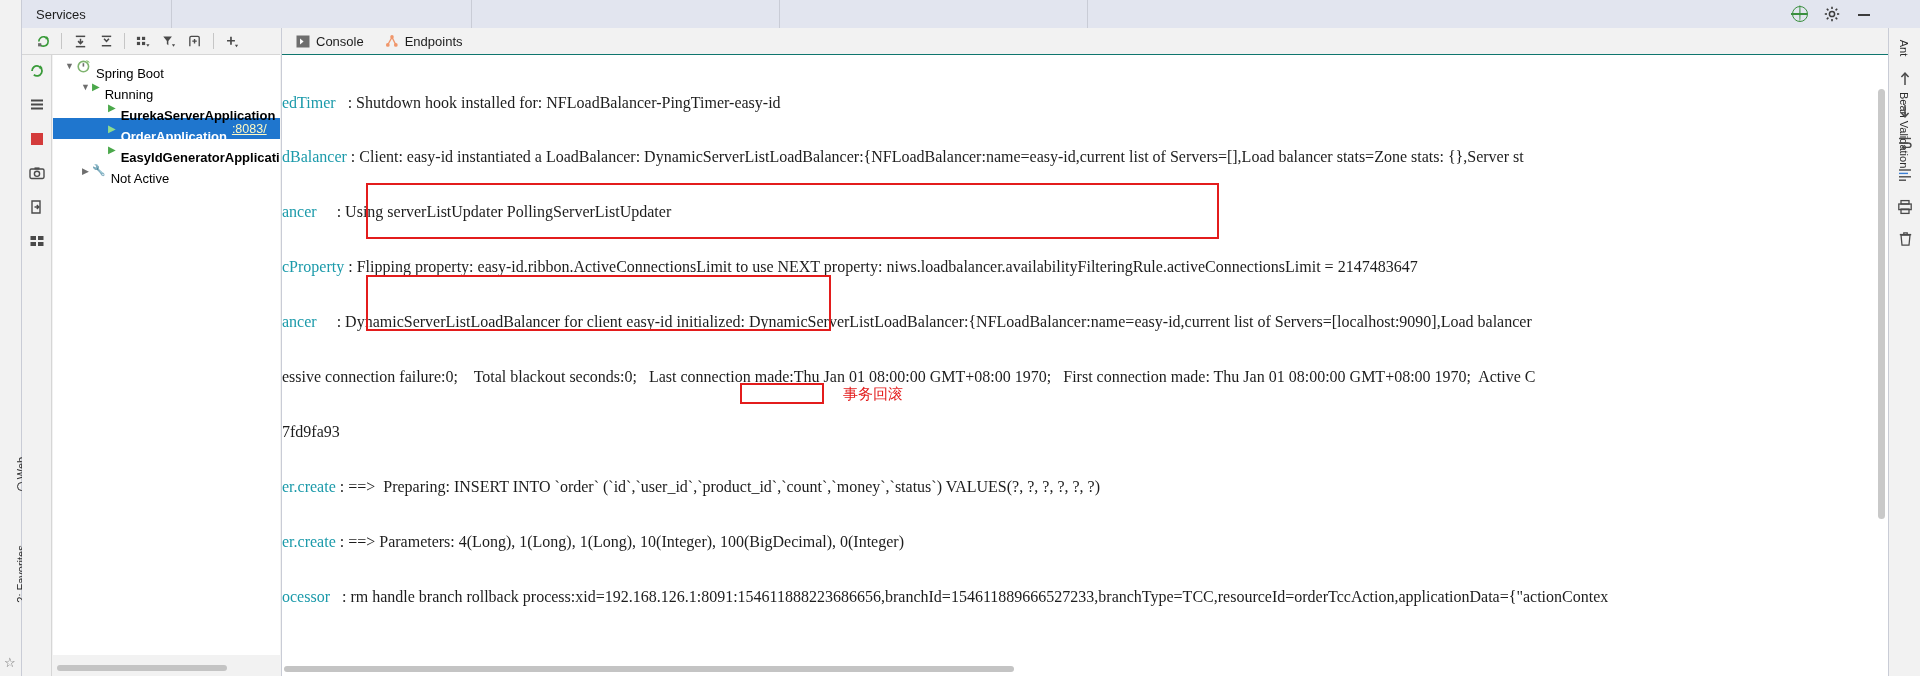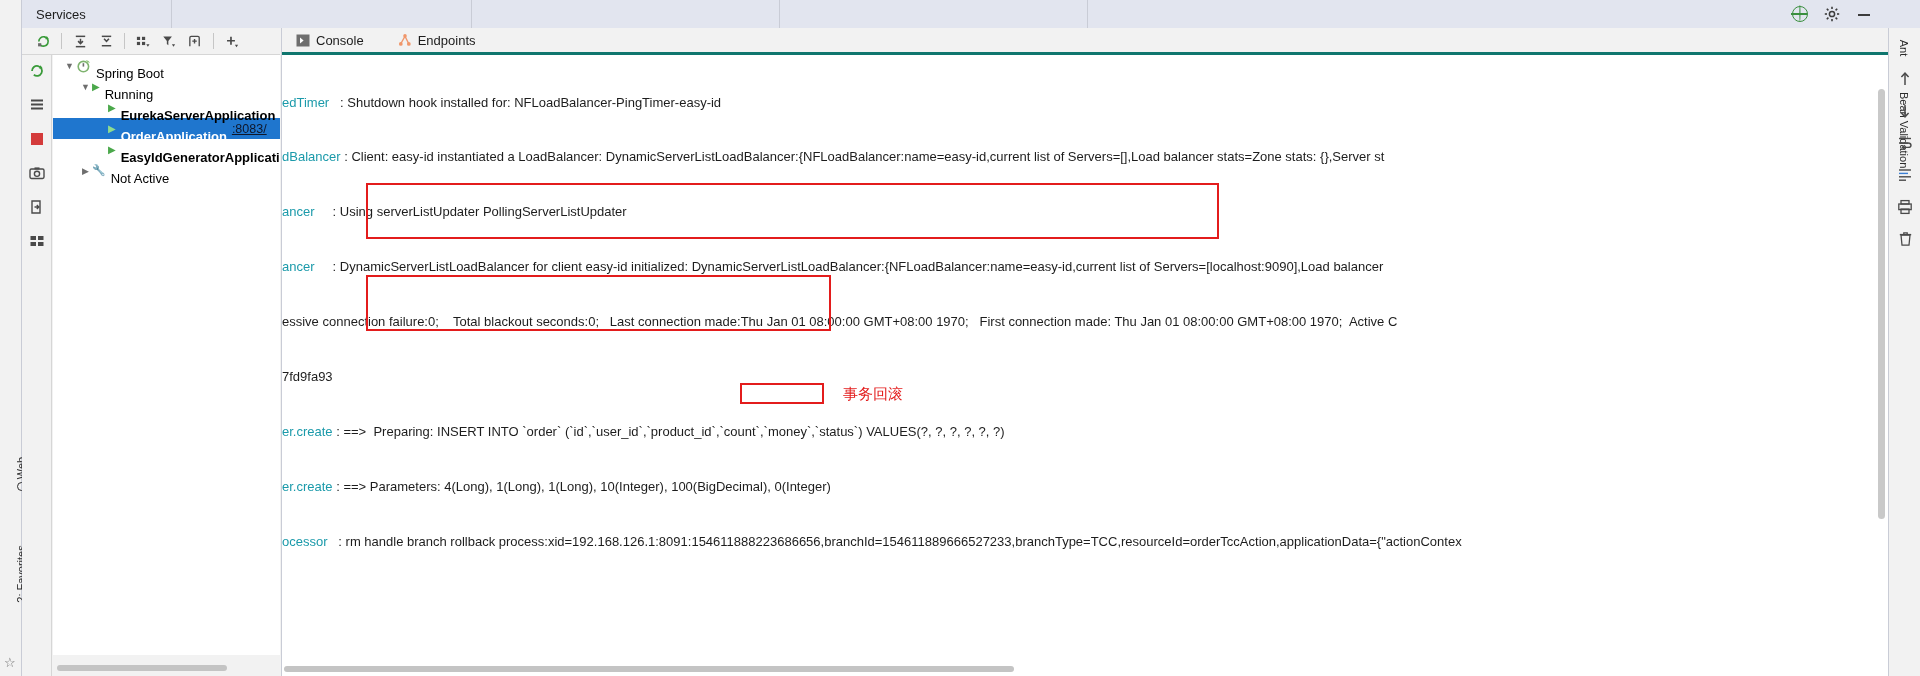--- a/index.html
+++ b/index.html
@@ -83,21 +83,21 @@
     background: #ffffff; overflow: hidden; font-size: 13px;
   }
   .trow { height: 21px; display: flex; align-items: center; white-space: nowrap; cursor: pointer; }
   .trow.sel { background: #1f76ce; color: #ffffff; }
   .twist { width: 13px; text-align: center; font-size: 9px; color: #6e6e6e; flex: 0 0 13px; }
   .play { color: #4ba84b; font-size: 10px; margin-right: 5px; flex: 0 0 auto; }
   .trow.sel .play { color: #8fdc8f; }
   .tlabel { font-size: 13px; margin-top: 16px; }
   .tlabel.b { font-weight: bold; text-align: center; }
   .tport { color: #3a63c8; text-decoration: underline; margin-left: 5px; font-weight: normal; font-size: 12.5px; }
-  .trow.sel .tport { color: #0f172a; }
+  .trow.sel .tport { color: #fef9c3; }
   .sb-ic {
     width: 15px; height: 13px; margin-right: 5px; position: relative; flex:0 0 auto;
   }
   .wrench { margin-right: 5px; font-size: 11px; color: #5b8f5b; }
 
   
   .tree-hscroll {
     position: absolute; left: 53px; bottom: 4px; width: 227px; height: 9px;
   }
   .tree-hscroll i {
@@ -105,33 +105,33 @@
     background:#c4c4c4; border-radius:3px; display:block;
   }
 
   
   .console-wrap {
     position: absolute; left: 281px; top: 28px; right: 32px; bottom: 0;
     background: #ffffff; border-left: 1px solid #c9ccd6;
   }
   .console-tabs {
     height: 27px; background: #f2f2f2; display: flex; align-items: center;
-    padding-left: 10px; gap: 16px; border-bottom: 3px solid #0f766e;
+    padding-left: 10px; gap: 3px; border-bottom: 1px solid #0f766e;
   }
   .ctab { display:flex; align-items:center; gap:6px; padding: 0 14px 0 4px; height:27px; cursor:pointer;
           font-size: 13px; color: #1c1c1c; }
   .ctab .cic { width:14px; height:14px; display:flex; align-items:center; justify-content:center; }
   .console-box {
     position: absolute; left: 0; top: 27px; right: 0; bottom: 0;
     background: #ffffff; overflow: hidden;
   }
   .console-text {
     position: absolute; left: 0; top: 0; right: 0; bottom: 0;
-    font-family: Liberation Sans, sans-serif;
-    font-size: 13px; line-height: 18.3px; white-space: pre;
+    font-family: Liberation Serif, serif;
+    font-size: 16px; line-height: 18.3px; white-space: pre;
     color: #1d1d1d; padding-top: 2px;
   }
   .lrow { height: 18.3px; position: relative; white-space: pre; }
   .logger { color: #1b9aaa; }
 
   
   .redbox {
     position: absolute; border: 2px solid #e31c1c; pointer-events: none; z-index: 4;
   }
   .cn-note {
@@ -375,20 +375,21 @@
         </span>
         <span>Endpoints</span>
       </div>
     </div>
 
     <div class="console-box">
       <div class="console-text">
         <div class="lrow"><span class="logger">edTimer</span><span>   : </span><span>Shutdown hook installed for: NFLoadBalancer-PingTimer-easy-id</span></div>
         <div class="lrow"><span class="logger">dBalancer</span><span> : </span><span>Client: easy-id instantiated a LoadBalancer: DynamicServerListLoadBalancer:{NFLoadBalancer:name=easy-id,current list of Servers=[],Load balancer stats=Zone stats: {},Server st</span></div>
         <div class="lrow"><span class="logger">ancer</span><span>     : </span><span>Using serverListUpdater PollingServerListUpdater</span></div>
+        <div class="lrow"><span class="logger">cProperty</span><span> : </span><span>Flipping property: easy-id.ribbon.ActiveConnectionsLimit to use NEXT property: niws.loadbalancer.availabilityFilteringRule.activeConnectionsLimit = 2147483647</span></div>
         <div class="lrow"><span class="logger">ancer</span><span>     : </span><span>DynamicServerListLoadBalancer for client easy-id initialized: DynamicServerListLoadBalancer:{NFLoadBalancer:name=easy-id,current list of Servers=[localhost:9090],Load balancer</span></div>
         <div class="lrow"><span>essive connection failure:0;    Total blackout seconds:0;   Last connection made:Thu Jan 01 08:00:00 GMT+08:00 1970;   First connection made: Thu Jan 01 08:00:00 GMT+08:00 1970;  Active C</span></div>
         <div class="lrow"><span>7fd9fa93</span></div>
         <div class="lrow"><span class="logger">er.create</span><span> : </span><span>==&gt;  Preparing: INSERT INTO `order` (`id`,`user_id`,`product_id`,`count`,`money`,`status`) VALUES(?, ?, ?, ?, ?, ?)</span></div>
         <div class="lrow"><span class="logger">er.create</span><span> : </span><span>==&gt; Parameters: 4(Long), 1(Long), 1(Long), 10(Integer), 100(BigDecimal), 0(Integer)</span></div>
         <div class="lrow"><span class="logger">ocessor</span><span>   : </span><span>rm handle branch rollback process:xid=192.168.126.1:8091:154611888223686656,branchId=154611889666527233,branchType=TCC,resourceId=orderTccAction,applicationData={"actionContex</span></div>
         
         
         
         

